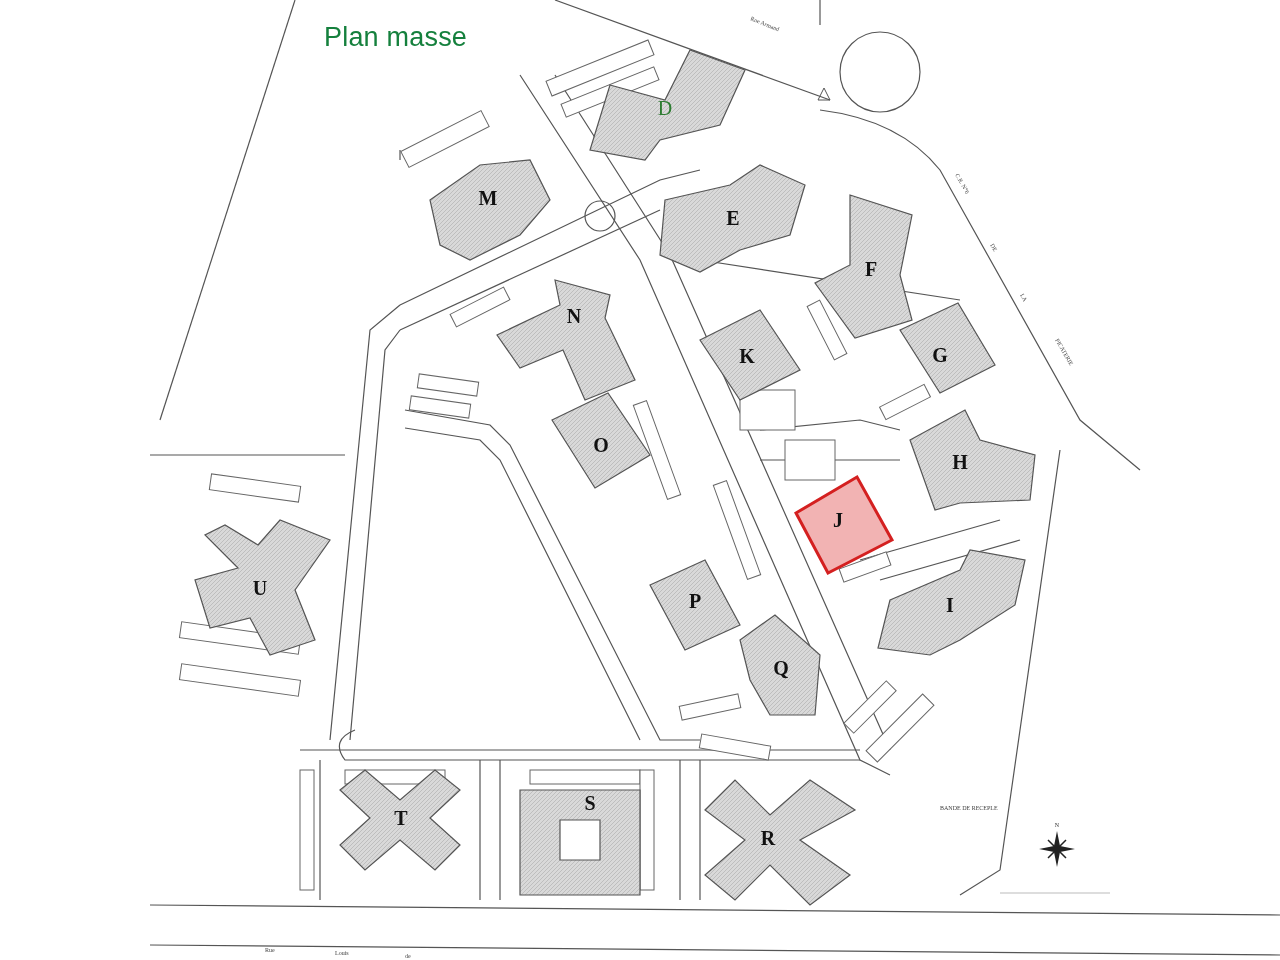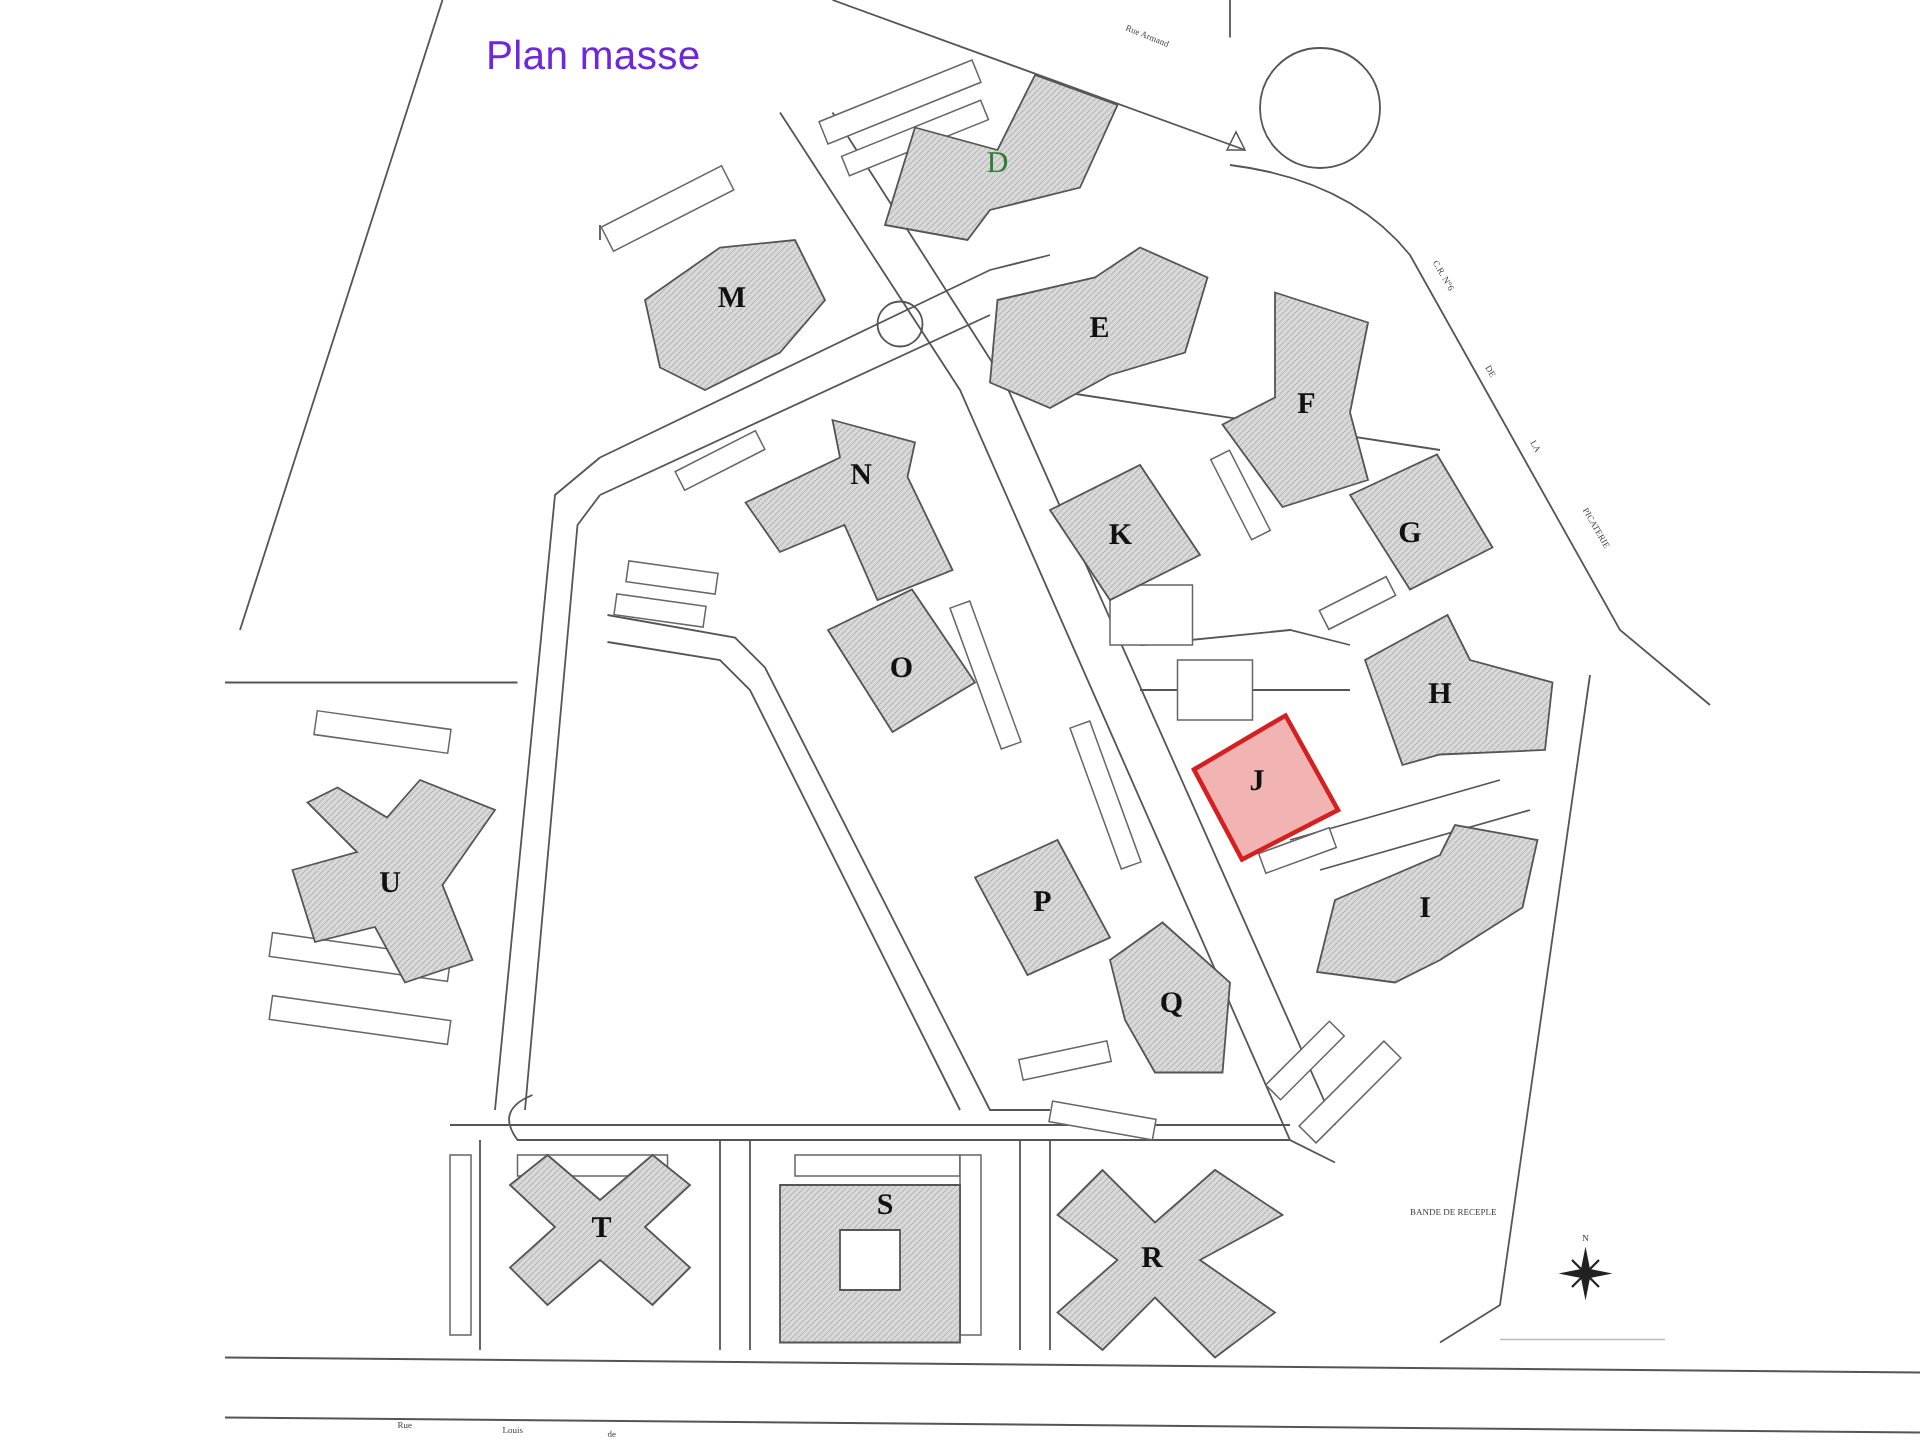--- a/index.html
+++ b/index.html
@@ -1,17 +1,17 @@
 <!DOCTYPE html>
 <html><head>
 <meta charset="utf-8">
 <style>
   html, body { margin:0; padding:0; background:#ffffff; }
   body { width:1280px; height:960px; overflow:hidden; position:relative; font-family:"Liberation Sans", sans-serif; }
-  #title { position:absolute; left:324px; top:22px; font-size:27px; color:#6d28d9; font-family:"Liberation Sans", sans-serif; letter-spacing:0.2px; }
+  #title { position:absolute; left:324px; top:22px; font-size:27px; color:#15803d; font-family:"Liberation Sans", sans-serif; letter-spacing:0.2px; }
   svg#plan { position:absolute; left:0; top:0; width:1280px; height:960px; }
   .road { fill:none; stroke:#555; stroke-width:1.2; }
   .parking { fill:#fff; stroke:#666; stroke-width:1; }
   .bldg { fill:url(#hatch); stroke:#555; stroke-width:1.2; }
   .bldg-hl { fill:#f2b3b3; stroke:#d42020; stroke-width:3; }
   .blabel { font-family:"Liberation Serif", serif; font-weight:bold; font-size:20px; fill:#111; text-anchor:middle; dominant-baseline:middle; }
   .blabel-green { fill:#2e7d32; font-weight:normal; }
   .street { font-family:"Liberation Serif", serif; font-size:6px; fill:#444; }
 </style>
 </head>

